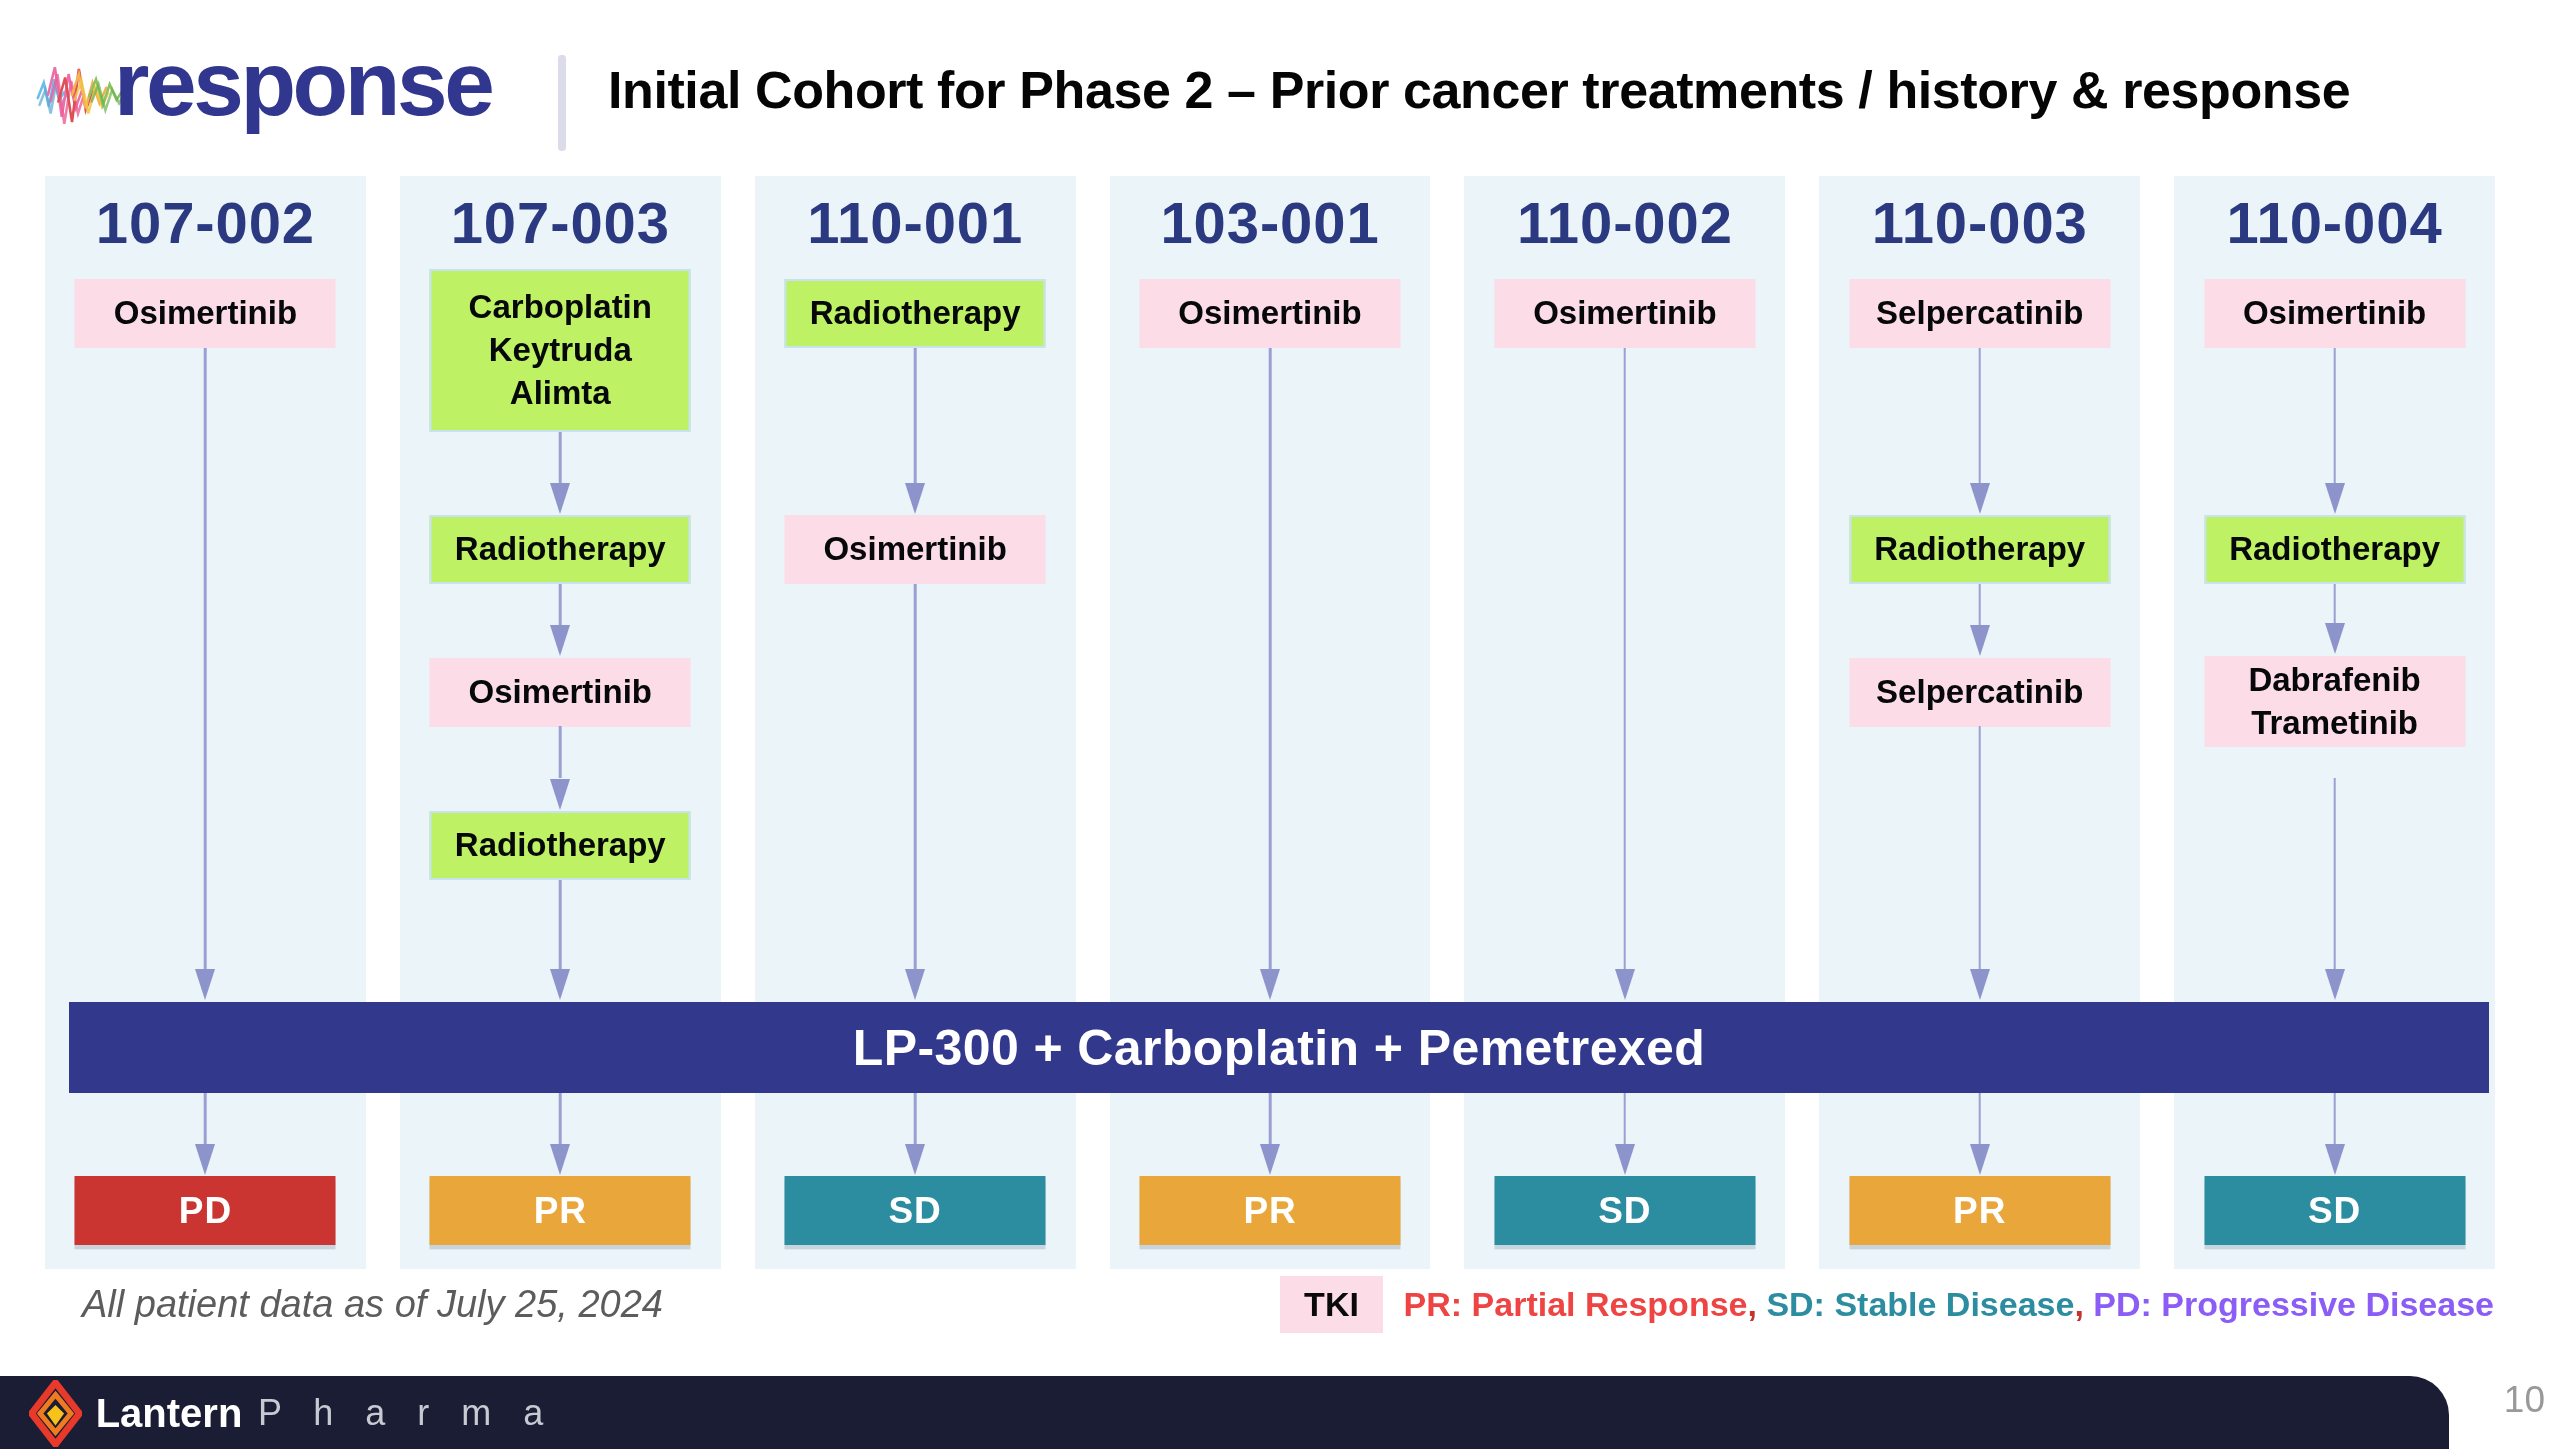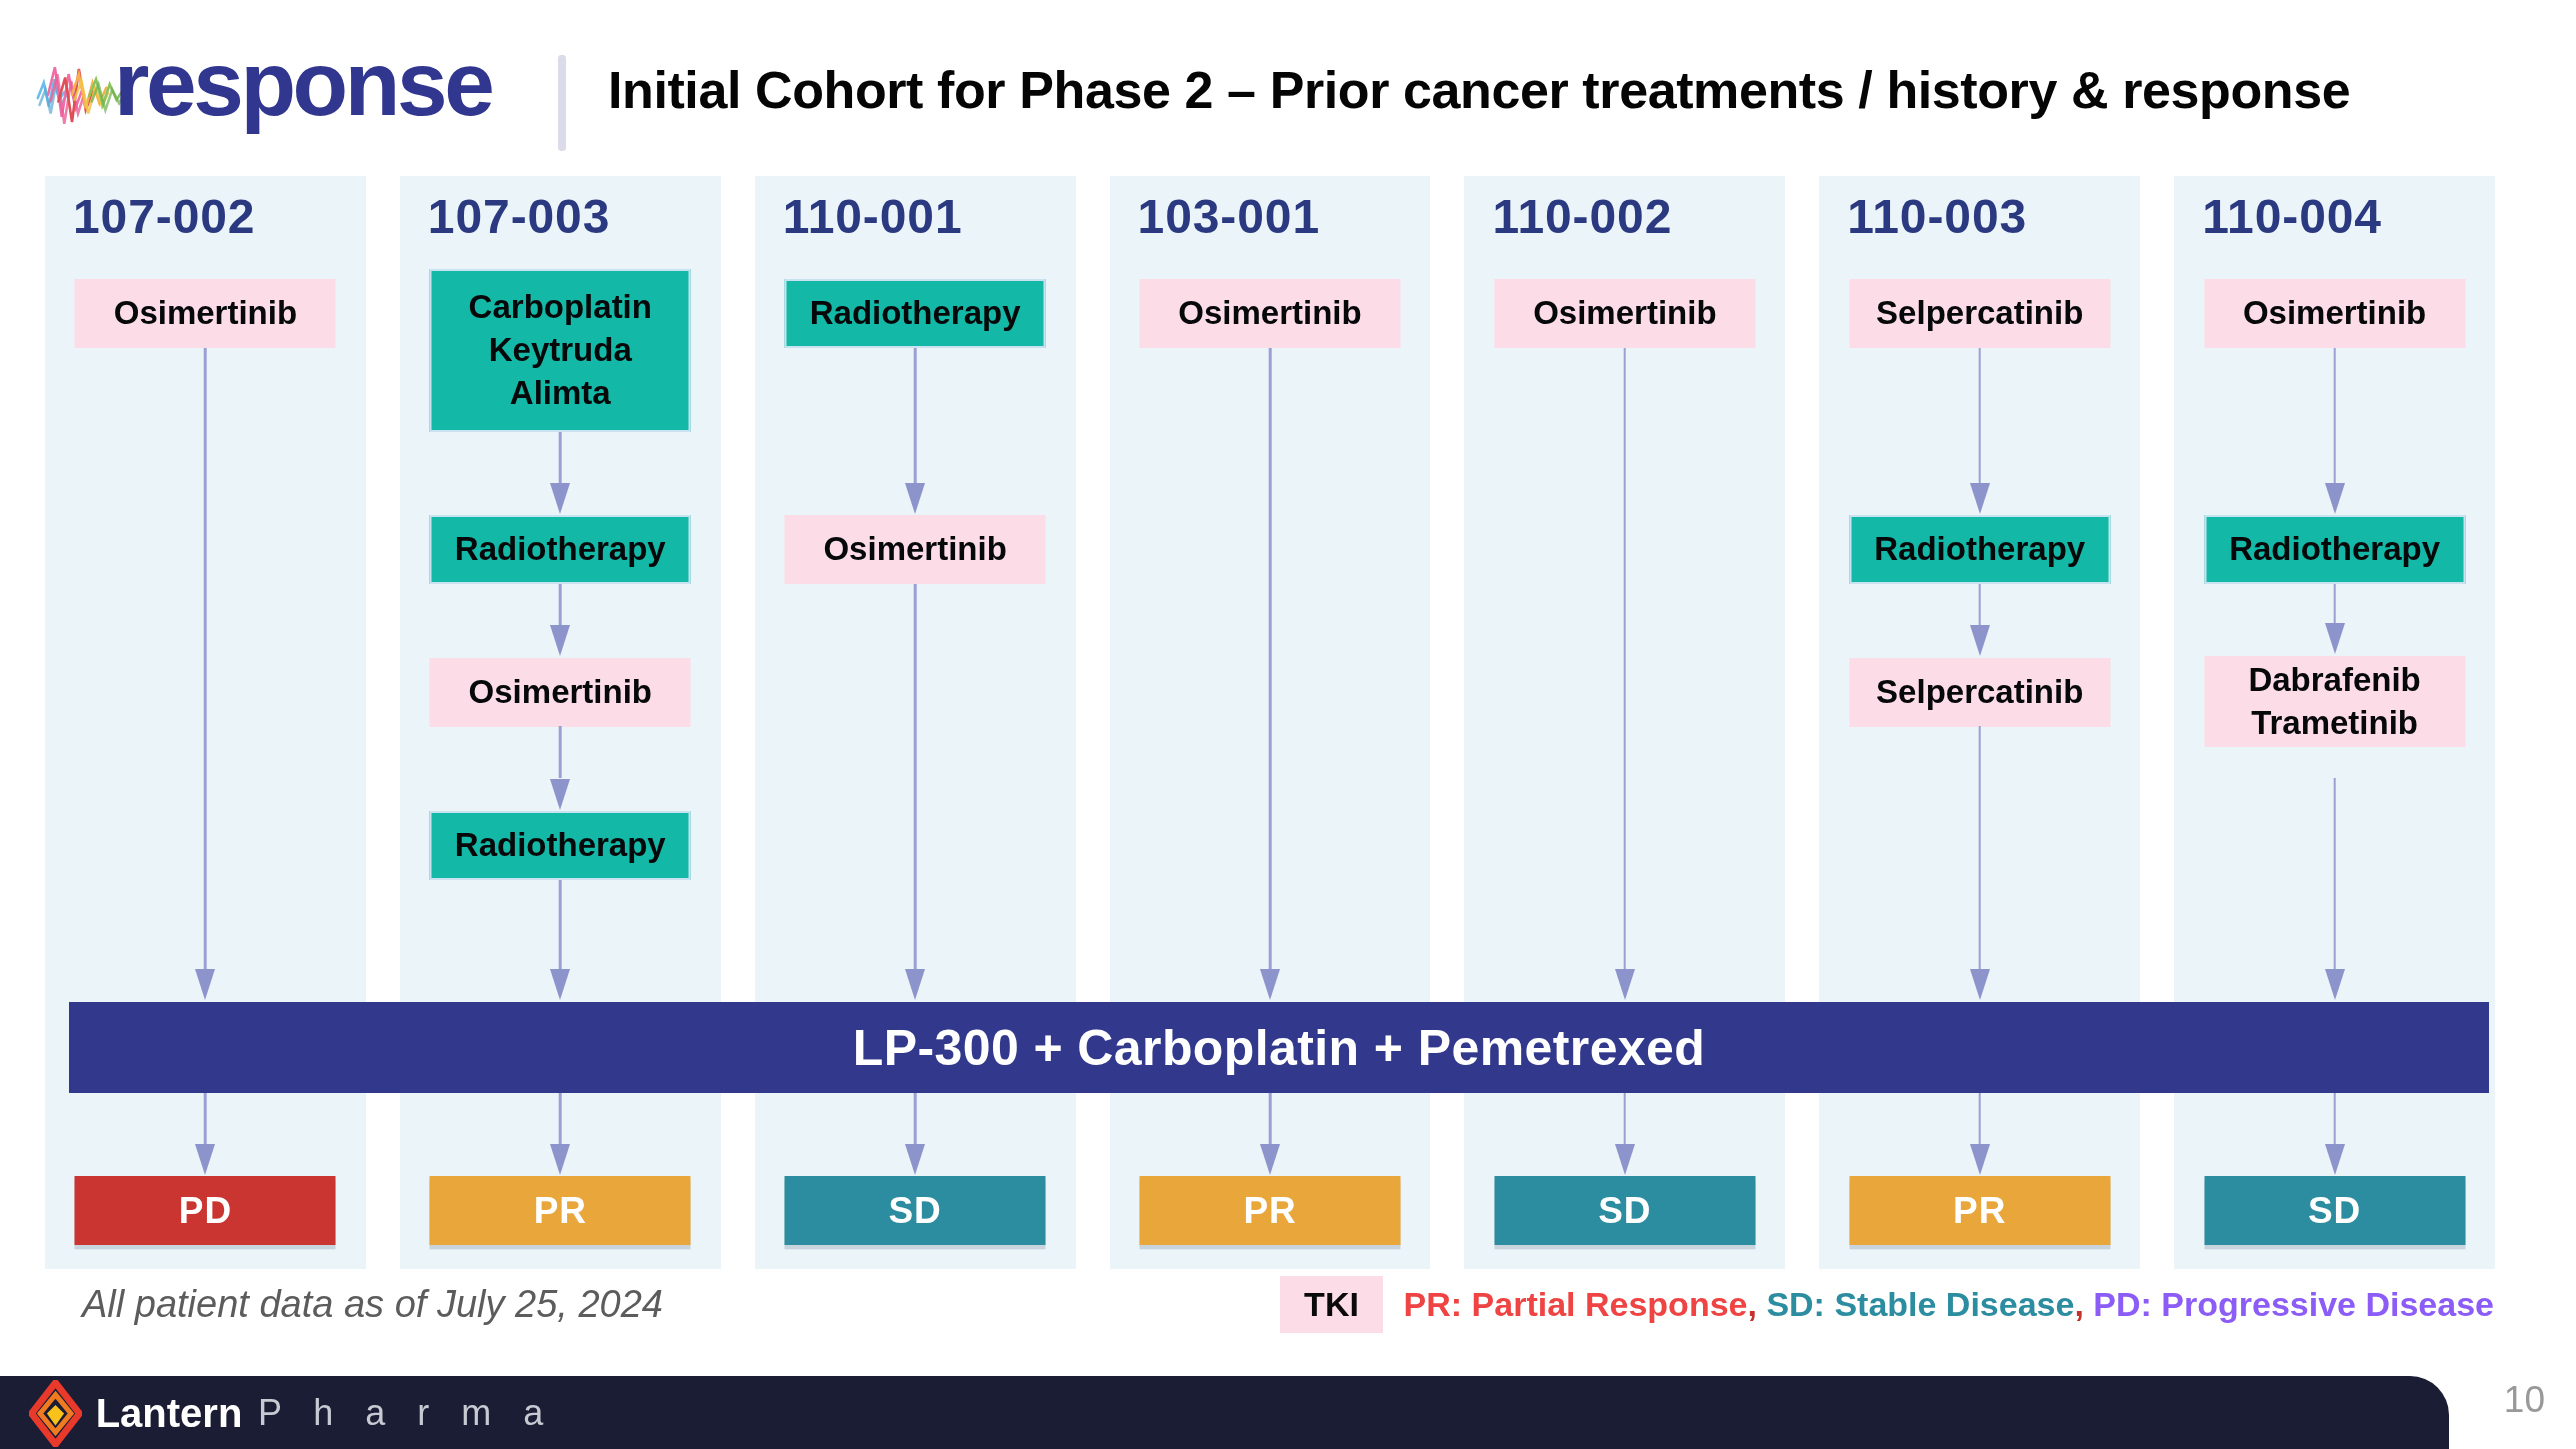--- a/index.html
+++ b/index.html
@@ -14,27 +14,27 @@
   .hdr-divider { position:absolute; left:558px; top:55px; width:7.7px; height:96px;
     background:#DBDBEA; border-radius:3.4px; }
   .slide-title { position:absolute; left:608px; top:34px; width:1923px; height:112px;
     display:flex; align-items:center; font-size:52px; font-weight:bold; color:#050505;
     letter-spacing:-0.4px; white-space:nowrap; }
 
   
   .columns { position:absolute; left:45px; top:176px; width:2450px; height:1093px;
     display:flex; gap:34px; z-index:1; }
   .pcol { position:relative; flex:1; background:#EAF4F9; }
-  .pid { position:absolute; top:13px; left:0; width:100%; text-align:left;
-    font-size:48px; font-weight:bold; color:#2B3A80; letter-spacing:0.9px;margin-left:28px; }
+  .pid { position:absolute; top:13px; left:0; width:100%; text-align:center;
+    font-size:58px; font-weight:bold; color:#2B3A80; letter-spacing:0.9px; }
   .tbox { position:absolute; left:50%; transform:translateX(-50%); width:261px;
     display:flex; align-items:center; justify-content:center; text-align:center;
     font-size:33px; font-weight:bold; color:#06080a; line-height:1.3; white-space:pre-line; }
   .tbox.tki { background:#FBDCE7; }
-  .tbox.plain { background:#14b8a6; border:2.6px solid #C9E2F0; }
+  .tbox.plain { background:#bef264; border:2.6px solid #C9E2F0; }
   .aline { position:absolute; left:50%; transform:translateX(-50%); width:2.6px; background:#9AA0D3; }
   .ahead { position:absolute; left:50%; transform:translateX(-50%); width:0; height:0;
     border-left:10.3px solid transparent; border-right:10.3px solid transparent;
     border-top:31px solid #8C94CB; }
   .rbox { position:absolute; left:50%; transform:translateX(-50%); top:1000px; width:261px;
     height:69px; display:flex; align-items:center; justify-content:center; color:#ffffff;
     font-size:37px; font-weight:bold; letter-spacing:0.9px;
     box-shadow:0 4.3px 0 rgba(110,130,150,0.28); }
 
   

